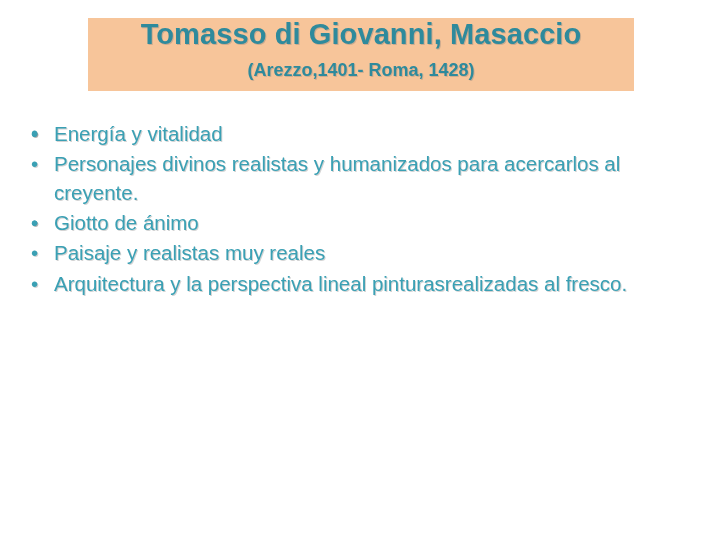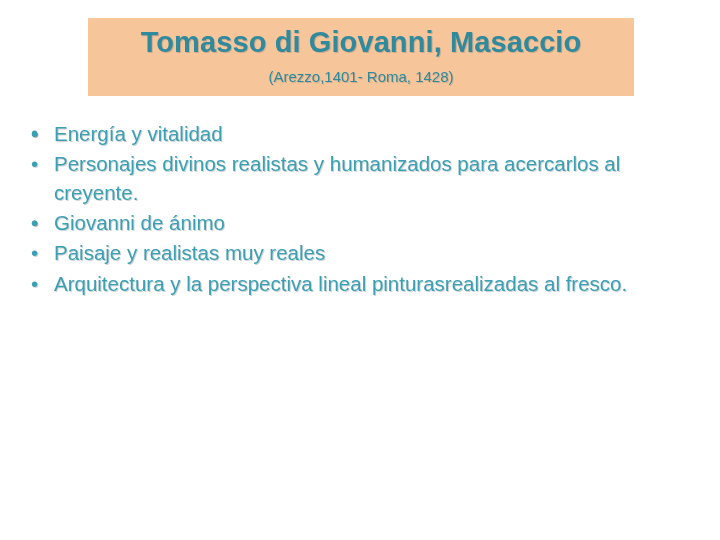--- a/index.html
+++ b/index.html
@@ -18,36 +18,36 @@
     width: 720px;
     height: 540px;
     background: #ffffff;
   }
   .title-block {
     position: absolute;
     left: 88px;
     top: 18px;
     width: 546px;
     background: #f7c59a;
-    padding: 8px 6px 10px 6px;
+    padding: 0 6px 10px 6px;
     box-sizing: border-box;
     text-align: center;
   }
   .title-main {
     font-size: 29px;
     font-weight: bold;
     color: #2e8a9c;
     line-height: 1.15;
     letter-spacing: 0.1px;
     text-shadow: 1px 1px 0 rgba(120,120,120,0.35);
   }
   .title-sub {
     margin-top: 9px;
-    font-size: 15px;
-    font-weight: normal;
+    font-size: 18px;
+    font-weight: bold;
     color: #2e8a9c;
     line-height: 1.15;
     text-shadow: 1px 1px 0 rgba(120,120,120,0.3);
   }
   .bullets {
     position: absolute;
     left: 18px;
     top: 118px;
     width: 690px;
     list-style: none;
@@ -96,21 +96,21 @@
     </li>
     <li class="bullet">
       <span class="marker">•</span>
       <span>Personajes divinos realistas y humanizados para acercarlos al creyente.</span>
     </li>
     <li class="bullet">
       <span class="marker">•</span>
     </li>
     <li class="bullet">
       <span class="marker">•</span>
-      <span>Giovanni de ánimo</span>
+      <span>Giotto de ánimo</span>
     </li>
     <li class="bullet">
       <span class="marker">•</span>
       <span>Paisaje y realistas muy reales</span>
     </li>
     <li class="bullet">
       <span class="marker">•</span>
       <span>Arquitectura y la perspectiva lineal pinturasrealizadas al fresco.</span>
     </li>
   </ul>

